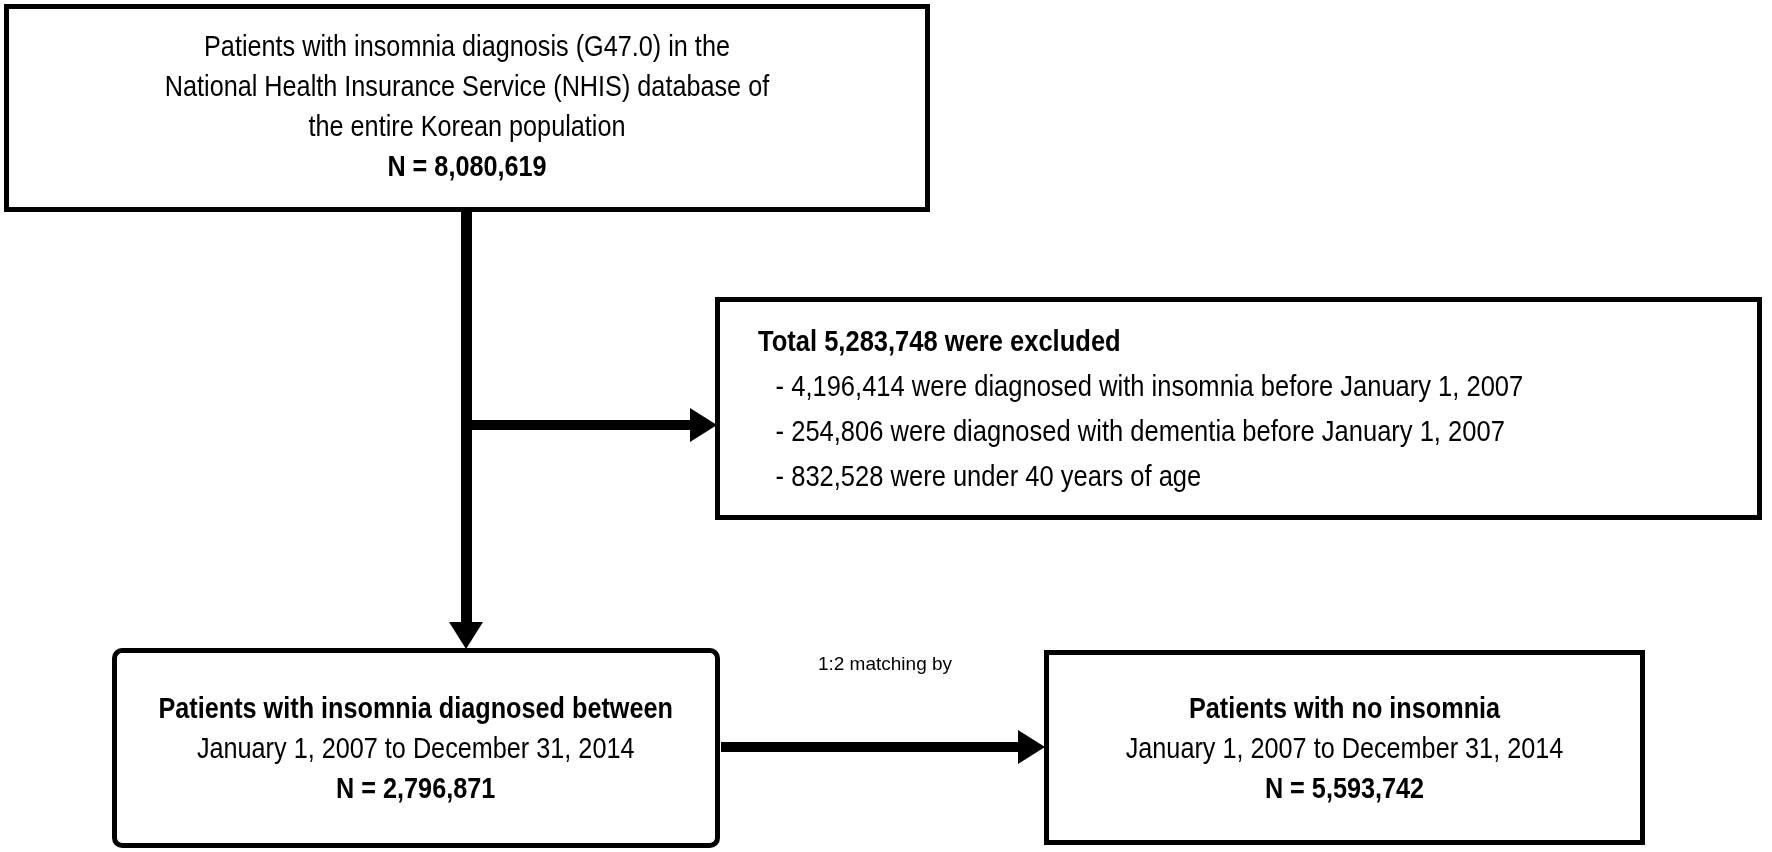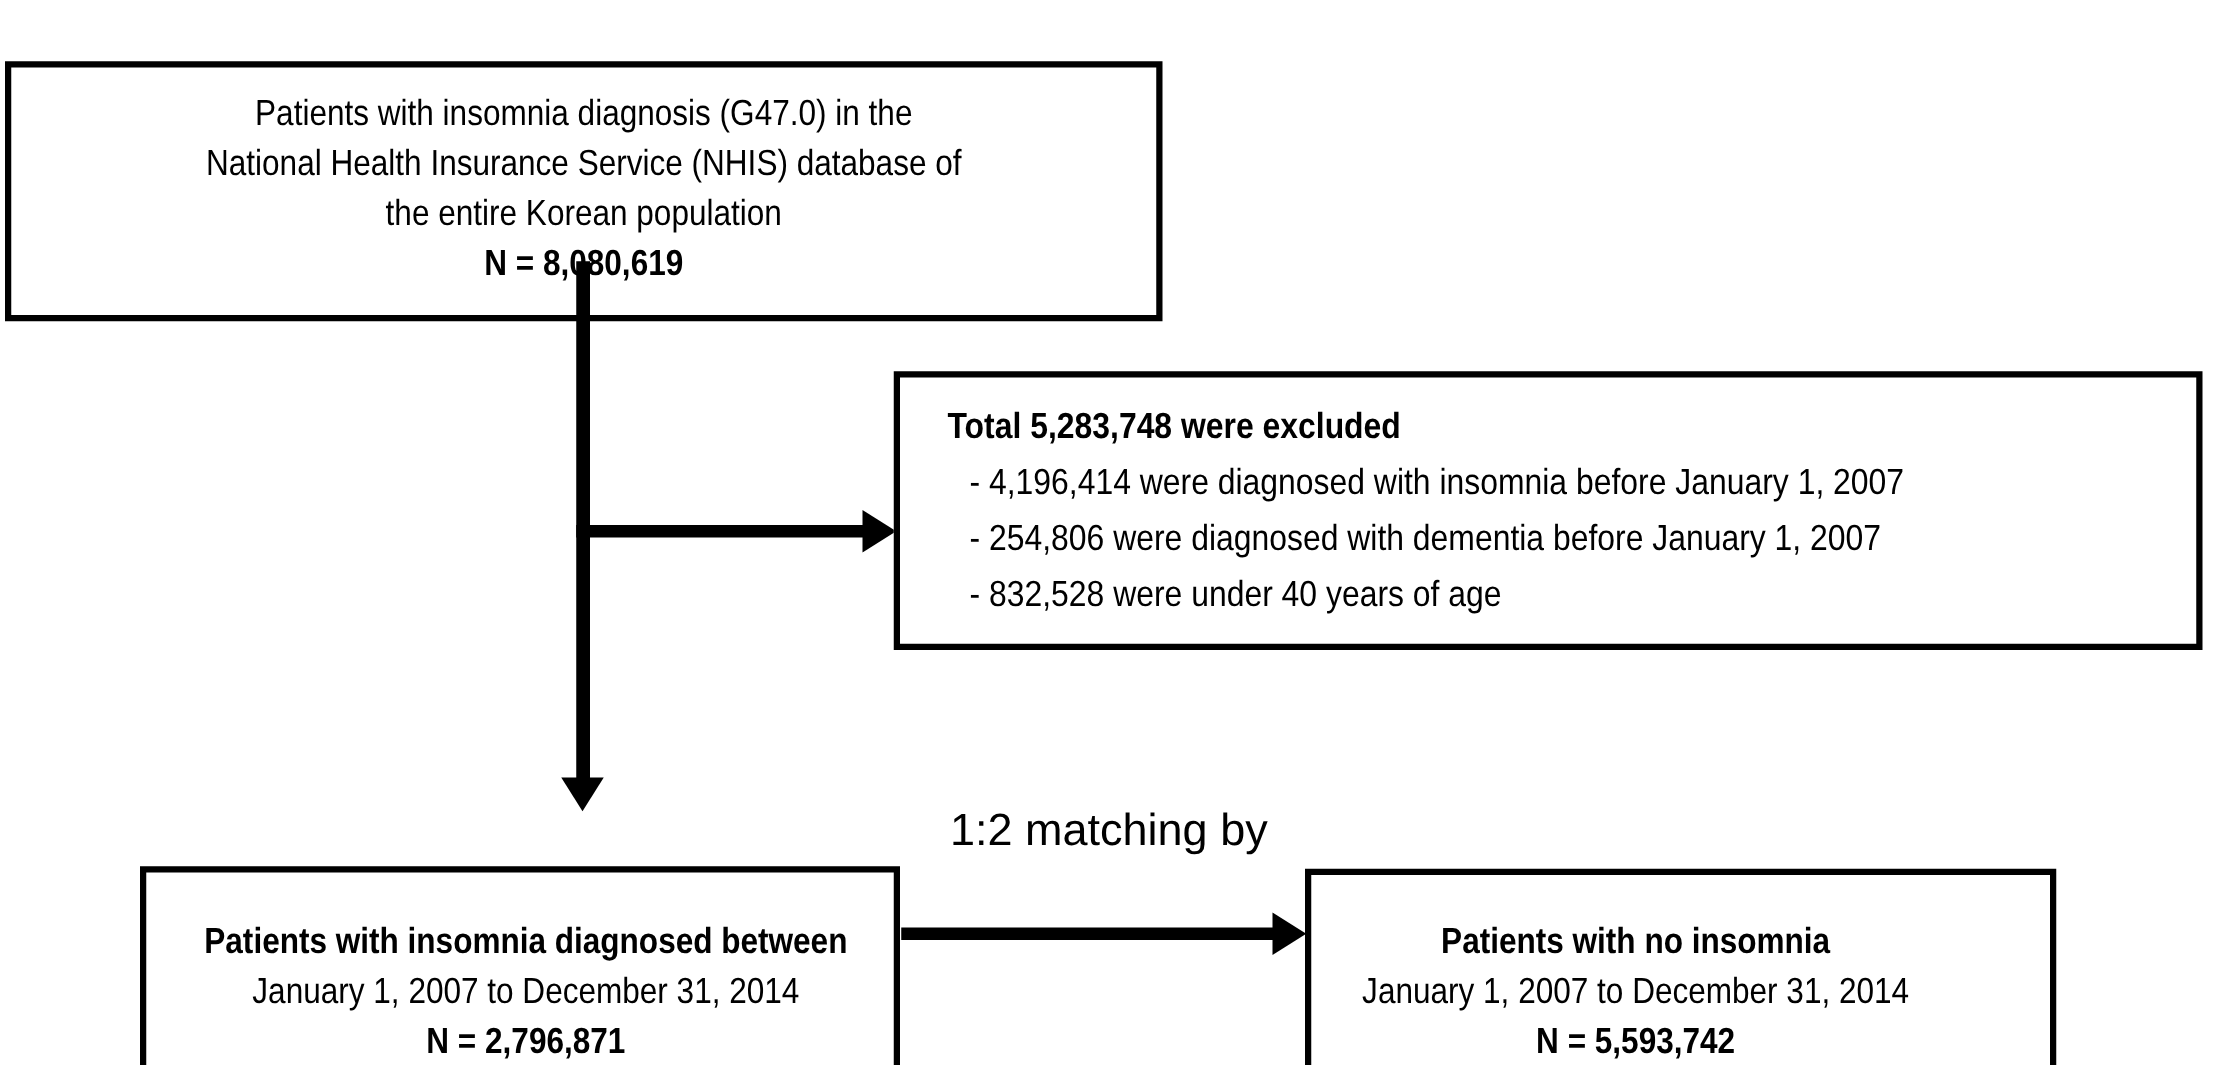--- a/index.html
+++ b/index.html
@@ -19,23 +19,22 @@
   .box {
     position: absolute;
     box-sizing: border-box;
     border: 5px solid #000000;
     background: #ffffff;
     display: flex;
     flex-direction: column;
     justify-content: center;
   }
   .box-center {
-    align-items: flex-start;
+    align-items: center;
     text-align: center;
-    margin-top: 45px;
   }
   .box-left {
     align-items: flex-start;
     text-align: left;
     margin-top: 11px;
   }
   .excl-line {
     position: relative;
     font-size: 29px;
     line-height: 45px;
@@ -65,20 +64,21 @@
     padding: 14px 0 14px 38px;
   }
 
   
   #box-insomnia {
     left: 112px;
     top: 648px;
     width: 608px;
     height: 200px;
     padding: 16px 8px;
+    border-radius: 10px;
   }
 
   
   #box-no-insomnia {
     left: 1044px;
     top: 650px;
     width: 601px;
     height: 195px;
     padding: 0 8px;
   }
@@ -144,21 +144,21 @@
     top: 622px;
   }
 
   
   #matching-label {
     position: absolute;
     left: 760px;
     top: 645px;
     width: 250px;
     text-align: center;
-    font-size: 36px;
+    font-size: 19px;
     line-height: 37px;
   }
   #matching-label span { display: block; white-space: nowrap; }
 </style>
 </head>
 <body>
 
 <div id="flowchart">
 
   <div class="box box-center" id="box-source">

